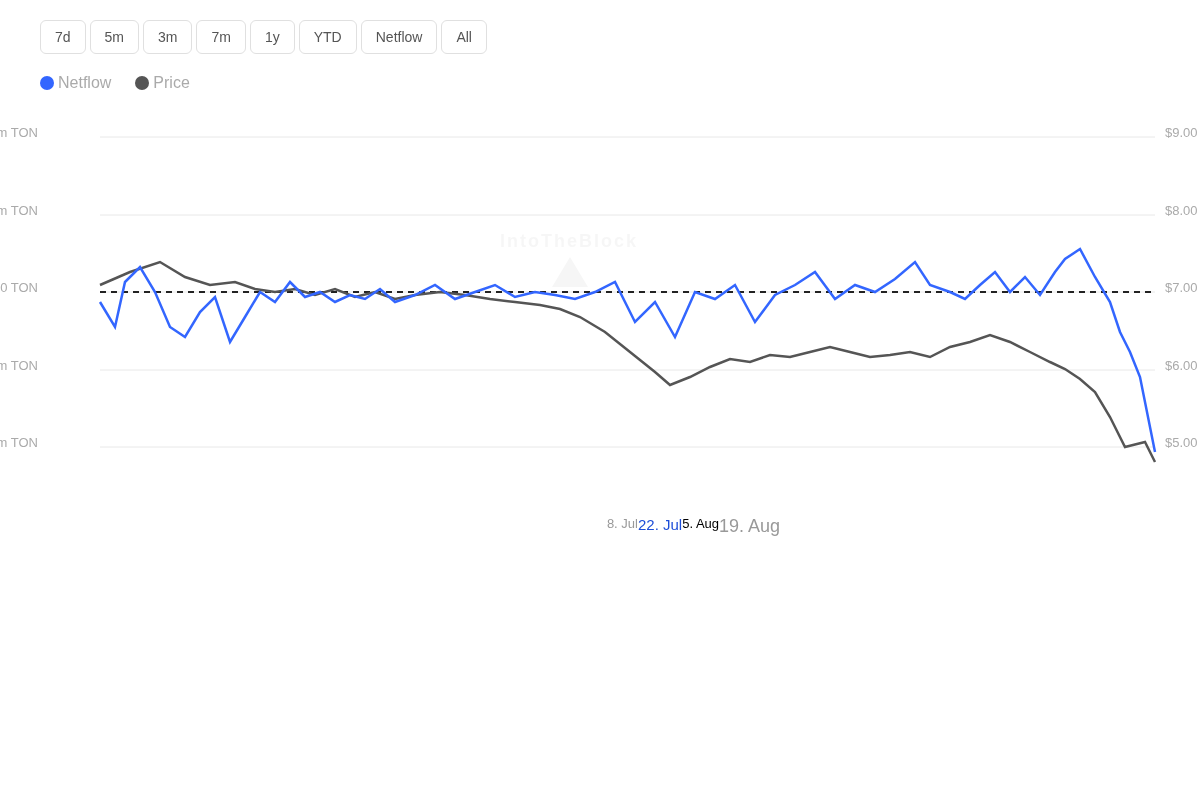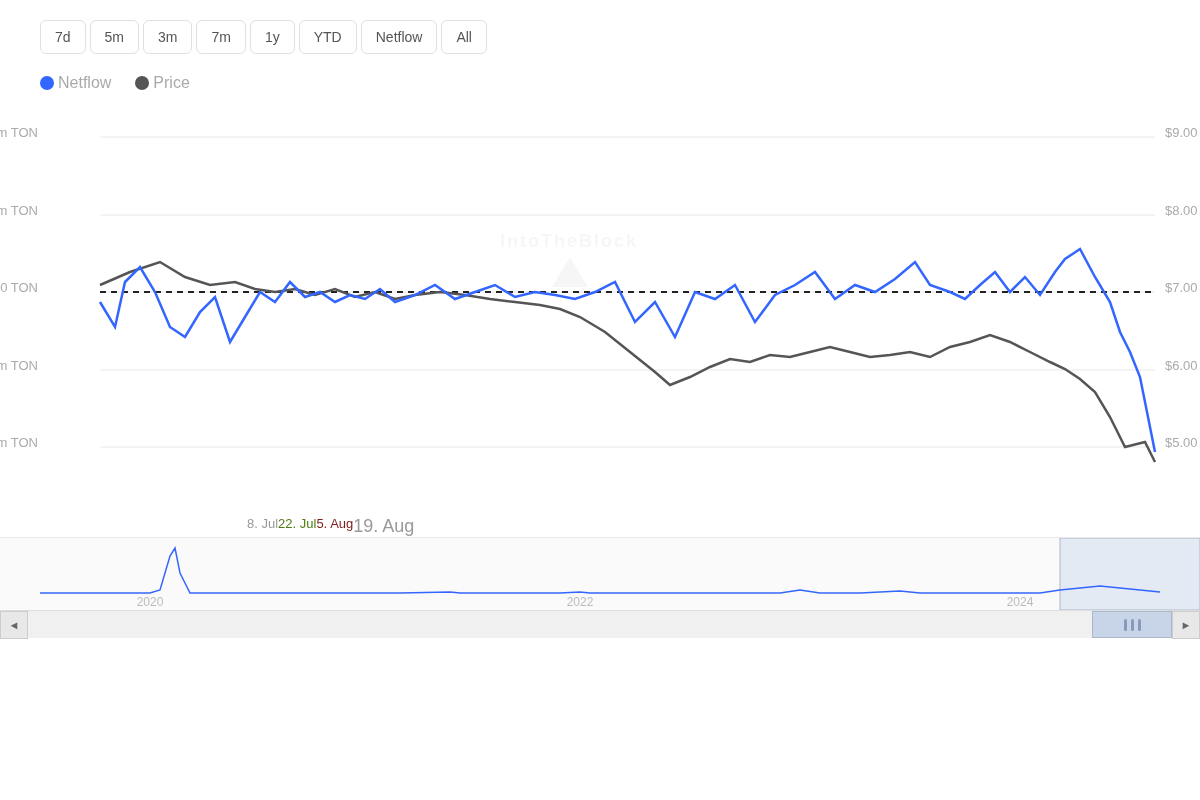--- a/index.html
+++ b/index.html
@@ -309,55 +309,22 @@
           1095,170
           1110,195
           1120,225
           1130,245
           1140,270
           1155,345
         "></polyline>
     </svg>
 
     
-    <div style="display:flex; justify-content:flex-start; padding: 0 60px 0 200px; margin-top: -15px; margin-left: 47px;">
+    <div style="display:flex; justify-content:center; padding: 0 60px 0 200px; margin-top: -15px; margin-left: 47px;">
       <span style="color:#999; font-size:13px;">8. Jul</span>
-      <span style="color:#4d7c0f; font-size:13px;">22. Jul</span>
-      <span style="color:#7f1d1d; font-size:13px;">5. Aug</span>
+      <span style="color:#1d4ed8; font-size:15px;">22. Jul</span>
+      <span style="color:#000000; font-size:13px;">5. Aug</span>
       <span style="color:#999; font-size:18px;">19. Aug</span>
     </div>
   </div>
 
-  <div class="navigator-area" style="position:relative;">
-    <svg width="1200" height="72" style="display:block;">
-
-      <rect x="0" y="0" width="1200" height="72" fill="#fafafa"></rect>
-
-      <rect x="1060" y="0" width="140" height="72" fill="rgba(180,200,230,0.3)" stroke="#aab8cc" stroke-width="1"></rect>
-
-      <polyline fill="none" stroke="#3366ff" stroke-width="1.5" points="
-          40,55 80,55 120,55 140,55 150,55 160,52 170,18 175,10 180,35 190,55 220,55 280,55 340,55 400,55 450,54 460,55 520,55 560,55 580,54 590,55 650,55 700,55 750,55 780,55 800,52 820,55 860,55 900,53 920,55 960,55 1000,55 1040,55 1060,52 1080,50 1100,48 1120,50 1140,52 1160,54
-        "></polyline>
-
-      <text x="150" y="68" font-size="12" fill="#bbb" text-anchor="middle">2020</text>
-      <text x="580" y="68" font-size="12" fill="#bbb" text-anchor="middle">2022</text>
-      <text x="1020" y="68" font-size="12" fill="#bbb" text-anchor="middle">2024</text>
-    </svg>
-
-    <div class="scrollbar-area">
-      <div class="scroll-btn">
-        <span>◄</span>
-      </div>
-      <div class="scroll-track">
-
-        <div class="scroll-handle">
-          <div class="scroll-grip"></div>
-          <div class="scroll-grip"></div>
-          <div class="scroll-grip"></div>
-        </div>
-      </div>
-      <div class="scroll-btn">
-        <span>►</span>
-      </div>
-    </div>
-  </div>
 
 </div>
 
 </body></html>

